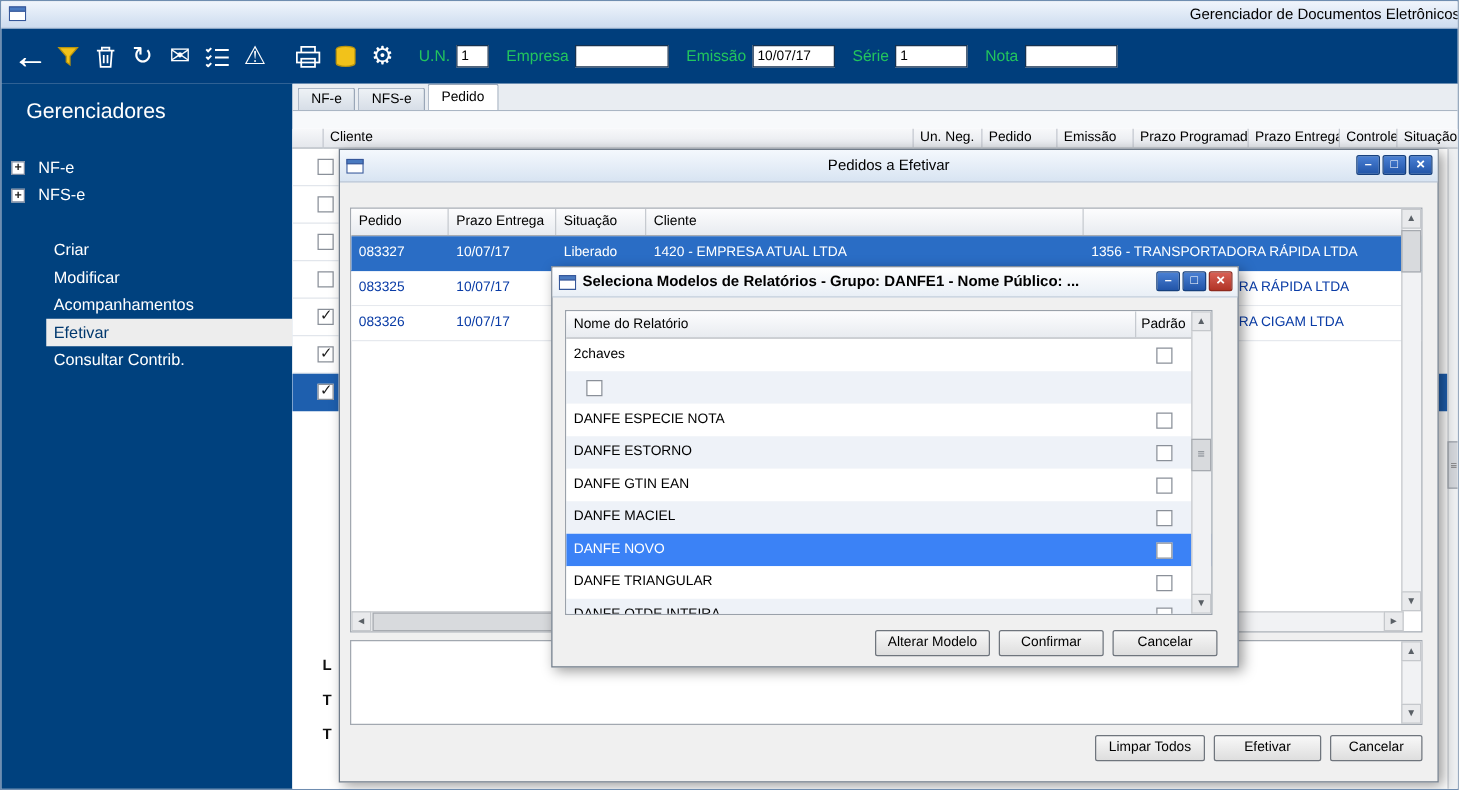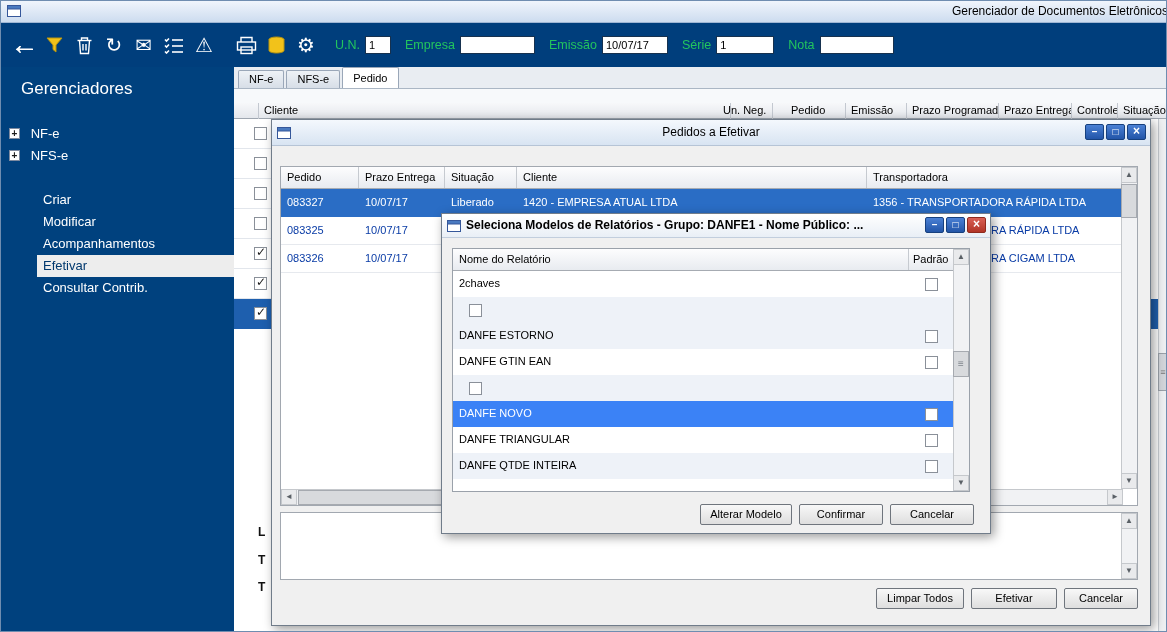--- a/index.html
+++ b/index.html
@@ -230,21 +230,21 @@
     <span class="tab">NF-e</span>
     <span class="tab">NFS-e</span>
     <span class="tab active">Pedido</span>
   </div>
   <div class="abs substrip"></div>
   <div class="abs mainbg"></div>
 
   <div class="abs mhead">
     <div class="mh" style="left:0;width:25px"></div>
     <div class="mh" style="left:25px;width:472px">Cliente</div>
-    <div class="mh" style="left:484px;width:55px">Un. Neg.</div>
+    <div class="mh" style="left:497px;width:55px">Un. Neg.</div>
     <div class="mh" style="left:552px;width:60px">Pedido</div>
     <div class="mh" style="left:612px;width:61px">Emissão</div>
     <div class="mh" style="left:673px;width:92px">Prazo Programado</div>
     <div class="mh" style="left:765px;width:73px">Prazo Entrega</div>
     <div class="mh" style="left:838px;width:46px">Controle</div>
     <div class="mh" style="left:884px;width:50px;border-right:none">Situação</div>
   </div>
 
   <div class="abs lstrip">
     <div class="lrow">
@@ -293,21 +293,20 @@
         <span class="wb wb-close"></span>
       </span>
     </div>
 
     <div class="d1grid">
       <div class="gh">
         <div style="width:78px">Pedido</div>
         <div style="width:86px">Prazo Entrega</div>
         <div style="width:72px">Situação</div>
         <div style="width:350px">Cliente</div>
-        <div style="width:254px;border-right:none">Transportadora</div>
       </div>
       <div class="gr sel">
         <div style="width:78px">083327</div>
         <div style="width:86px">10/07/17</div>
         <div style="width:72px">Liberado</div>
         <div style="width:350px">1420 - EMPRESA ATUAL LTDA</div>
         <div style="width:254px">1356 - TRANSPORTADORA RÁPIDA LTDA</div>
       </div>
       <div class="gr">
         <div style="width:78px">083325</div>
@@ -373,33 +372,40 @@
         <div class="nm">2chaves</div>
         <div class="pd">
             <span class="cb"></span>
           </div>
       </div>
       <div class="r2 alt">
         <div class="pd">
             <span class="cb"></span>
           </div>
       </div>
+      <div class="r2">
+        <div class="nm">DANFE ESPECIE NOTA</div>
+        <div class="pd">
+            <span class="cb"></span>
+          </div>
+      </div>
       <div class="r2 alt">
         <div class="nm">DANFE ESTORNO</div>
         <div class="pd">
             <span class="cb"></span>
           </div>
       </div>
       <div class="r2">
         <div class="nm">DANFE GTIN EAN</div>
         <div class="pd">
             <span class="cb"></span>
           </div>
       </div>
       <div class="r2 alt">
+        <div class="nm">DANFE MACIEL</div>
         <div class="pd">
             <span class="cb"></span>
           </div>
       </div>
       <div class="r2 sel">
         <div class="nm">DANFE NOVO</div>
         <div class="pd">
             <span class="cb"></span>
           </div>
       </div>

